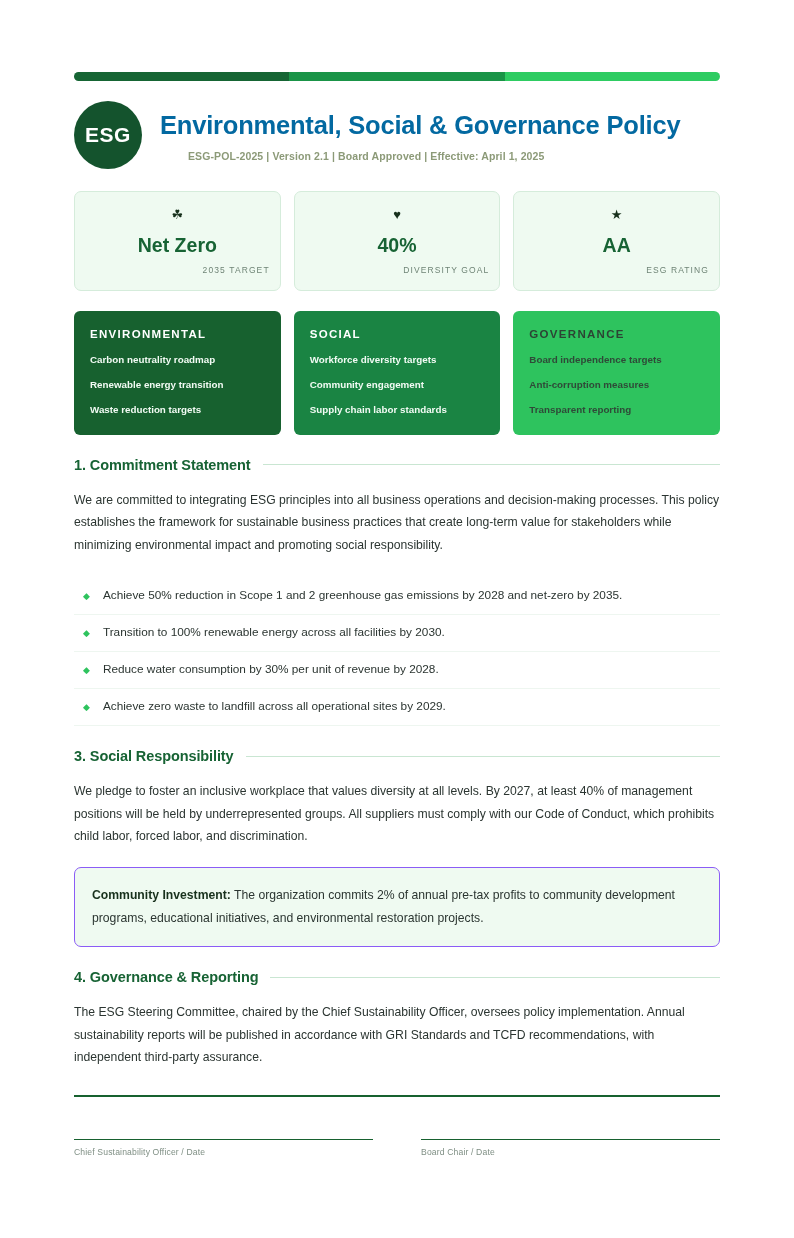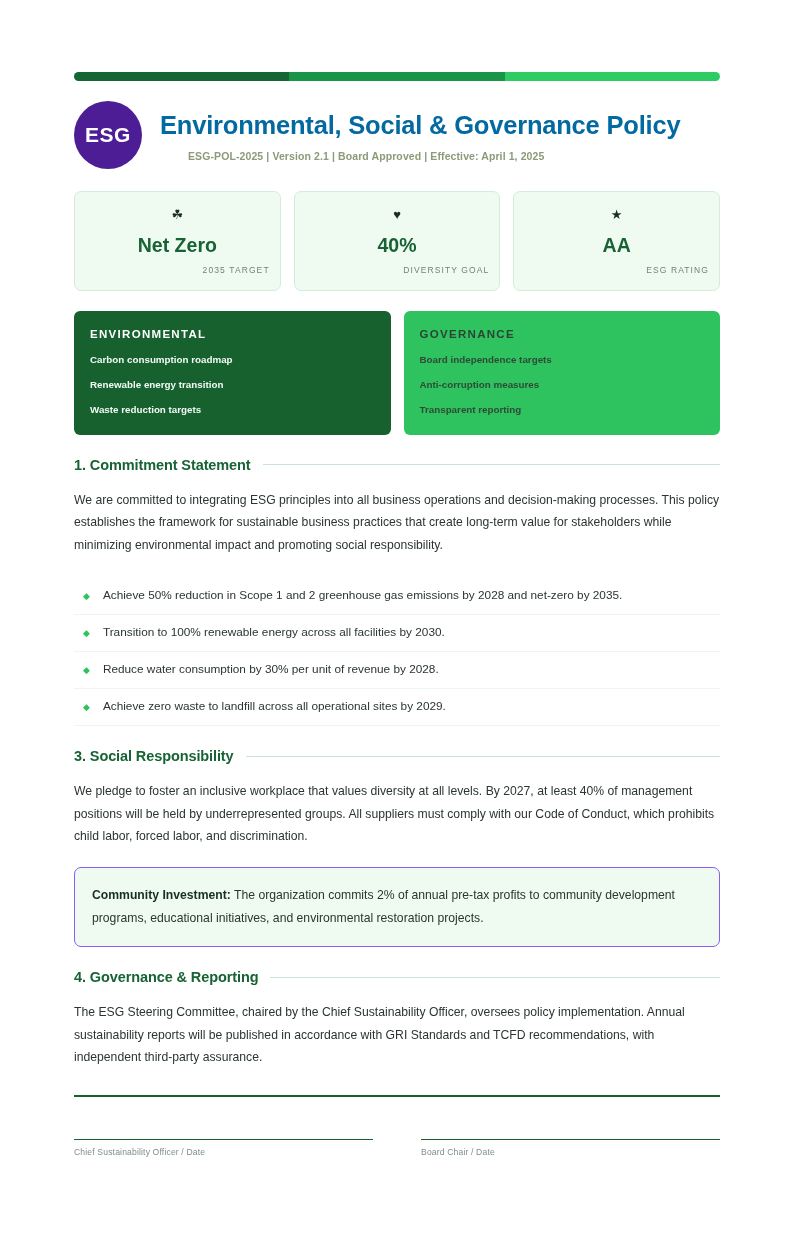--- a/index.html
+++ b/index.html
@@ -41,21 +41,21 @@
   .header {
     display: flex;
     align-items: center;
     margin-top: 20px;
     gap: 18px;
   }
   .logo-circle {
     width: 68px;
     height: 68px;
     border-radius: 50%;
-    background: #4c1d95;
+    background: #14532d;
     display: flex;
     align-items: center;
     justify-content: center;
     flex: 0 0 68px;
   }
   .logo-text {
     color: #ffffff;
     font-size: 21px;
     font-weight: bold;
     letter-spacing: 0.5px;
@@ -276,23 +276,29 @@
     <div class="stat-card">
       <div class="stat-icon">★</div>
       <div class="stat-value">AA</div>
       <div class="stat-label">ESG Rating</div>
     </div>
   </div>
 
   <div class="pillars-row">
     <div class="pillar-card env">
       <div class="pillar-title">Environmental</div>
-      <div class="pillar-item">Carbon consumption roadmap</div>
+      <div class="pillar-item">Carbon neutrality roadmap</div>
       <div class="pillar-item">Renewable energy transition</div>
       <div class="pillar-item">Waste reduction targets</div>
+    </div>
+    <div class="pillar-card soc">
+      <div class="pillar-title">Social</div>
+      <div class="pillar-item">Workforce diversity targets</div>
+      <div class="pillar-item">Community engagement</div>
+      <div class="pillar-item">Supply chain labor standards</div>
     </div>
     <div class="pillar-card gov">
       <div class="pillar-title">Governance</div>
       <div class="pillar-item">Board independence targets</div>
       <div class="pillar-item">Anti-corruption measures</div>
       <div class="pillar-item">Transparent reporting</div>
     </div>
   </div>
 
   <div class="section">

